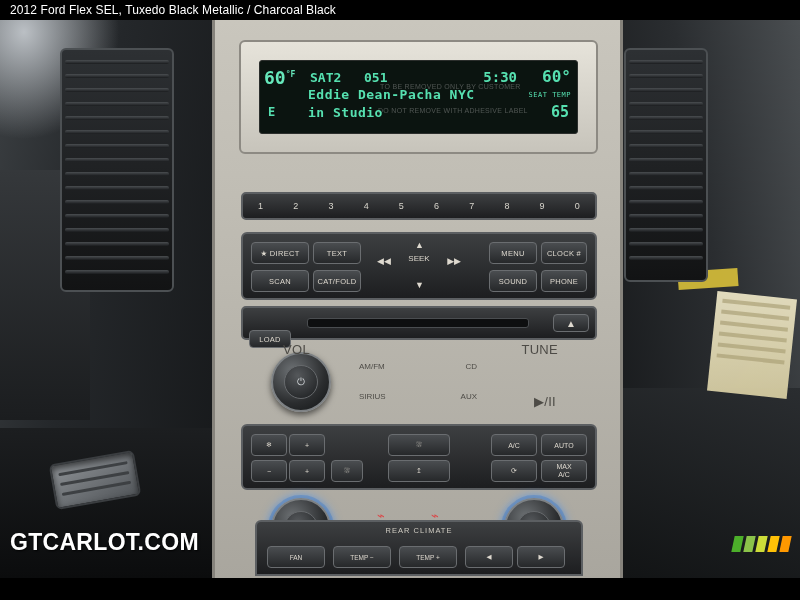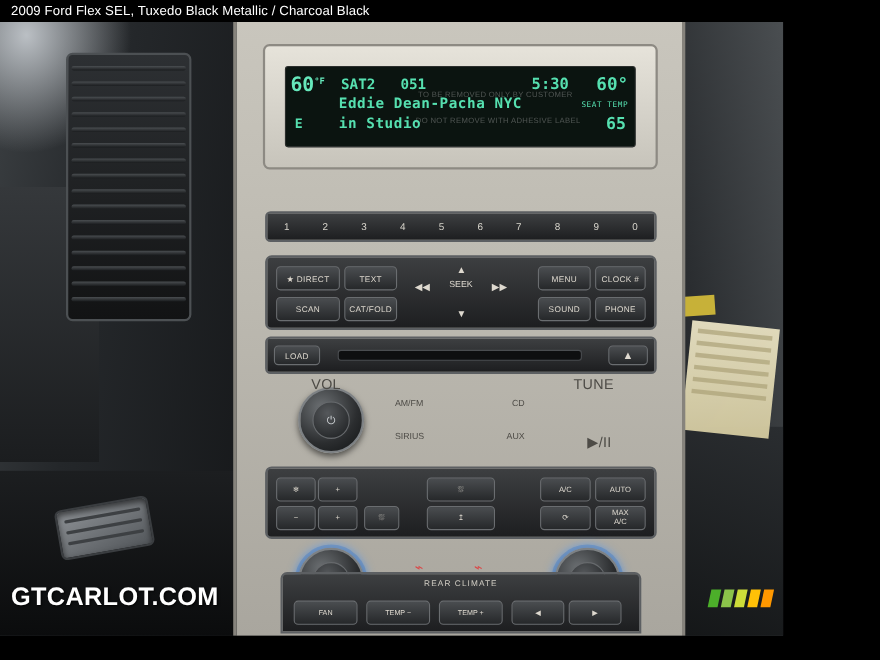--- a/index.html
+++ b/index.html
@@ -44,21 +44,21 @@
     font-size: 12px;
     line-height: 22px;
     padding-left: 10px;
     box-sizing: border-box;
     white-space: nowrap;
   }
   
   .photo {
     position: absolute;
     left: 0; top: 20px;
-    width: 712px; height: 558px;
+    width: 800px; height: 558px;
     overflow: hidden;
     background: #17181a;
   }
   
   .amb-left {
     position: absolute; left: 0; top: 0; width: 215px; height: 558px;
     background: linear-gradient(100deg,#3b3f42 0%,#24272a 40%,#16181a 100%);
   }
   .amb-right {
     position: absolute; right: 0; top: 0; width: 185px; height: 558px;
@@ -217,21 +217,21 @@
   .slot-panel {
     position: absolute; left: 26px; top: 286px; width: 352px; height: 30px;
     background: linear-gradient(180deg,#3d3f41,#1d1e20);
     border: 2px solid #5c5f62;
     border-radius: 5px;
   }
   .cd-slot {
     position: absolute; left: 64px; top: 10px; width: 220px; height: 8px;
     background: #0e0f10; border-radius: 3px; border: 1px solid #4a4d50;
   }
-  .load-btn { left: 6px; top: 6px; width: 40px; height: 16px; }
+  .load-btn { left: 6px; top: 22px; width: 40px; height: 16px; }
   .eject-btn { right: 6px; top: 6px; width: 34px; height: 16px; font-size: 10px;}
   
   .knob {
     position: absolute;
     border-radius: 50%;
     background: radial-gradient(circle at 35% 30%, #6d7174, #2b2d2f 60%, #111314 100%);
     border: 2px solid #7d8184;
     box-shadow: 0 3px 6px rgba(0,0,0,.55);
     display:flex; align-items:center; justify-content:center;
   }
@@ -327,21 +327,21 @@
     display: flex; gap: 3px;
   }
   .color-bars i { display:block; width: 9px; height: 16px; transform: skewX(-12deg);}
 </style>
 </head>
 <body>
 
 <div class="page">
 
   <div class="caption-bar">
-    <span>2009 Ford Flex SEL</span><span class="sep">,</span>
+    <span>2012 Ford Flex SEL</span><span class="sep">,</span>
     <span>Tuxedo Black Metallic / Charcoal Black</span>
   </div>
 
   <div class="photo">
 
     <div class="amb-left"></div>
     <div class="amb-right"></div>
     <div class="windshield-glow"></div>
     <div class="door-panel"></div>
     <div class="floor"></div>

